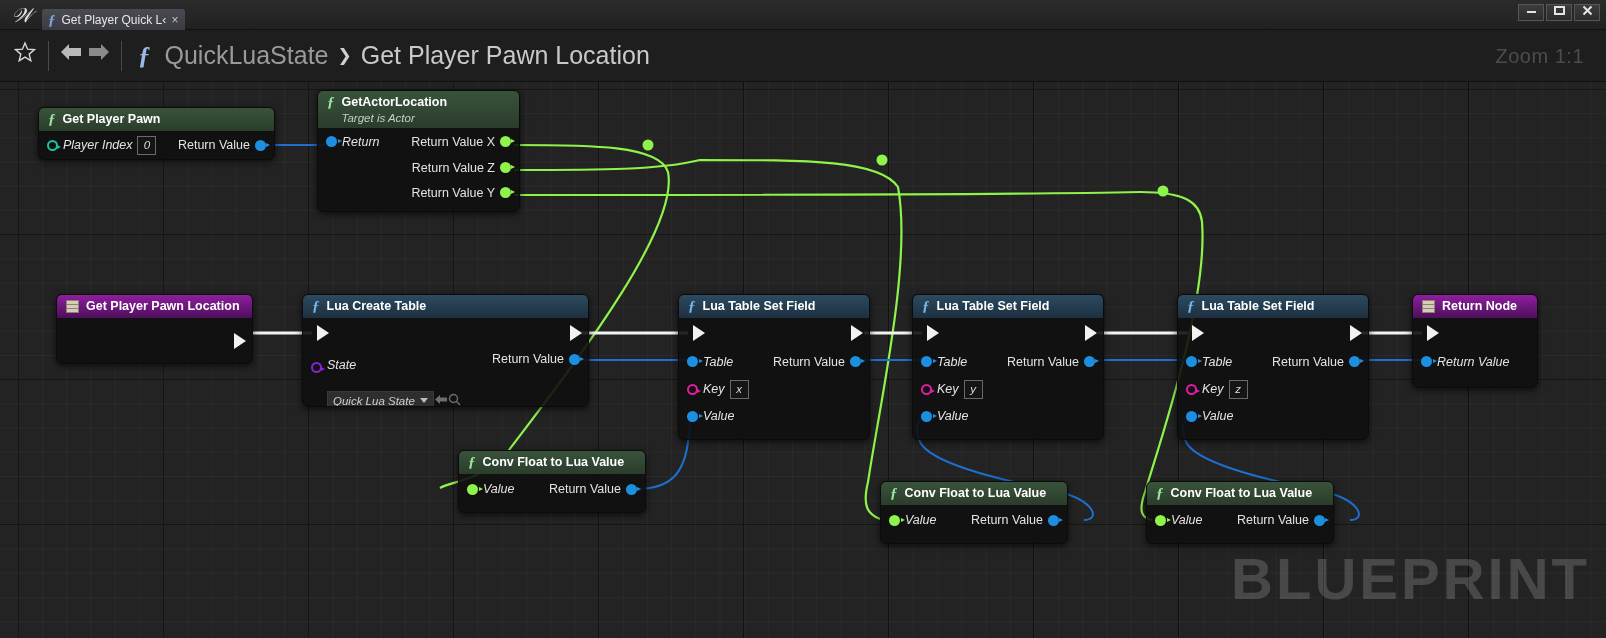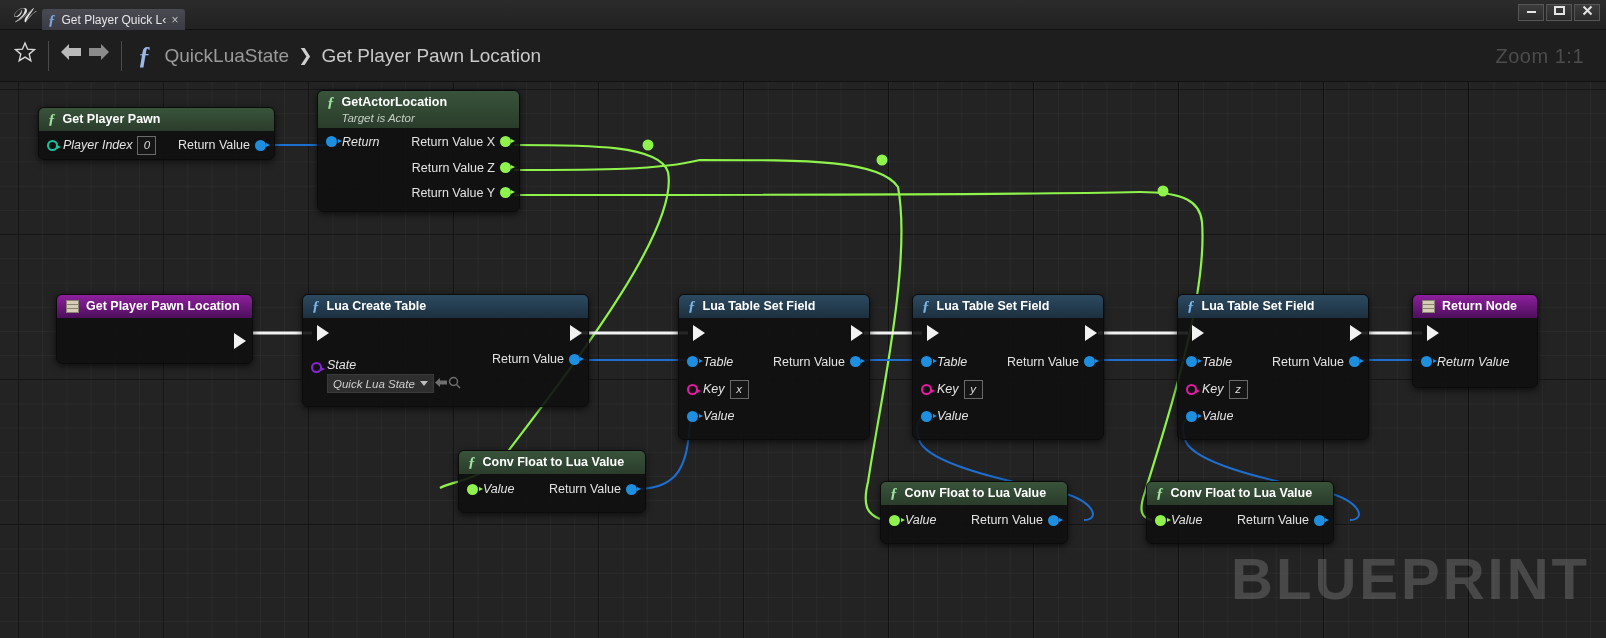--- a/index.html
+++ b/index.html
@@ -97,21 +97,21 @@
   #toolbar .tb-fx {
     color: #9bb8e8;
     font-family: "Liberation Serif", serif;
     font-style: italic; font-weight: bold;
     font-size: 25px; margin: 0 4px 0 8px;
   }
   #breadcrumb {
     display: flex; align-items: center; gap: 9px;
     margin-left: 10px;
   }
-  #breadcrumb .bc-item { color: #9a9a9a; font-size: 19px; }
+  #breadcrumb .bc-item { color: #9a9a9a; font-size: 25px; }
   #breadcrumb .bc-item.leaf { color: #c9c9c9; }
   #breadcrumb .bc-sep { color: #cfcfcf; font-size: 17px; }
   #zoom-label {
     position: absolute; right: 22px; top: 50%;
     transform: translateY(-50%);
     color: #4c4c4c; font-size: 20px;
     letter-spacing: 0.5px;
   }
 
   
@@ -214,21 +214,21 @@
     flex: 0 0 auto;
   }
   .valbox {
     min-width: 19px; height: 19px;
     background: #151515; border: 1px solid #6a6a6a;
     color: #dcdcdc; font-size: 11.5px;
     text-align: center; line-height: 17px;
     padding: 0 3px;
   }
   .dropdown {
-    display: flex; align-items: center; margin-top: 2px;
+    display: flex; align-items: center; margin-top: 19px;
   }
   .dd-box {
     display: flex; align-items: center; gap: 5px;
     background: #2e2e2e; border: 1px solid #3a3a3a;
     padding: 1px 5px; height: 19px;
   }
   .dd-text { color: #cfcfcf; font-size: 11.5px; }
   .dd-caret {
     width: 0; height: 0;
     border-left: 4px solid #bdbdbd;

